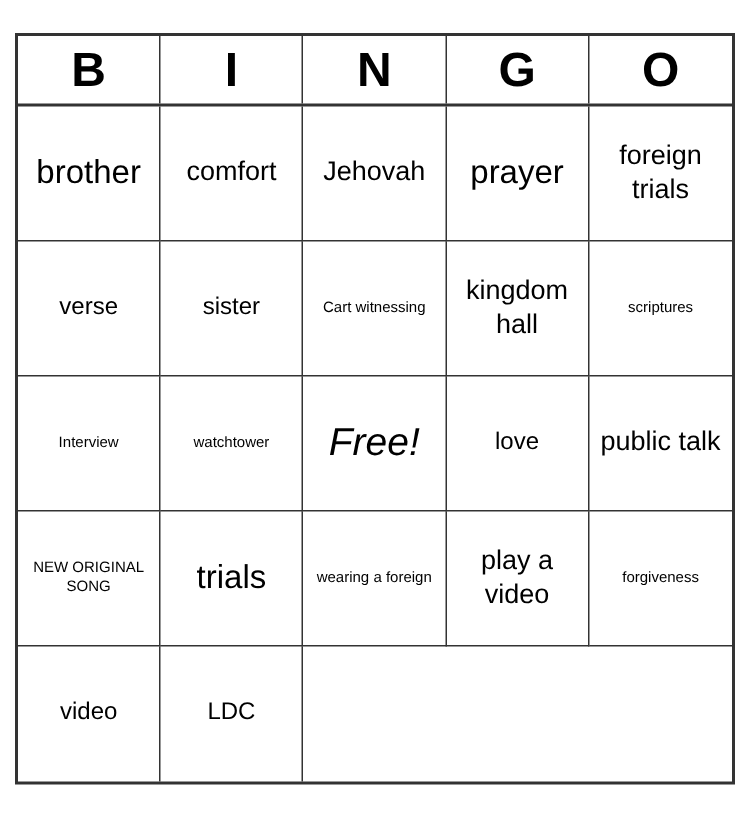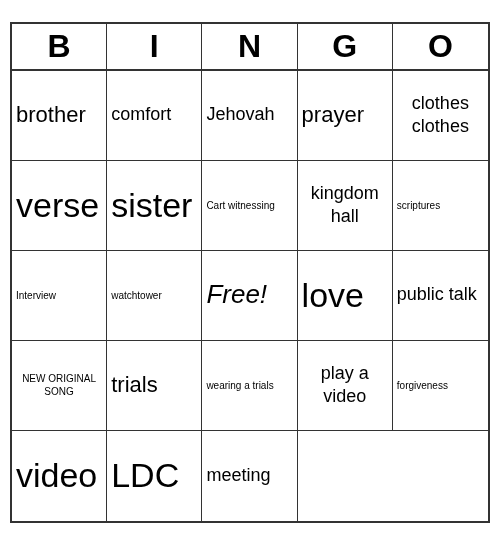--- a/index.html
+++ b/index.html
@@ -47,21 +47,21 @@
       grid-template-columns: repeat(5, 1fr);
       grid-template-rows: repeat(5, 1fr);
     }
 
     .bingo-cell {
       border-right: 1px solid #333;
       border-bottom: 1px solid #333;
       min-height: 90px;
       display: flex;
       align-items: center;
-      justify-content: flex-start;
+      justify-content: center;
       text-align: center;
       padding: 6px 4px;
     }
 
     .bingo-cell:nth-child(5n) {
       border-right: none;
     }
 
     .bingo-cell:nth-child(n+21) {
       border-bottom: none;
@@ -72,21 +72,21 @@
       line-height: 1.3;
       word-break: break-word;
     }
 
     .cell-text.large {
       font-size: 22px;
       font-weight: normal;
     }
 
     .cell-text.xlarge {
-      font-size: 34px;
+      font-size: 16px;
     }
 
     .cell-text.medium {
       font-size: 18px;
     }
 
     .cell-text.small {
       font-size: 10px;
     }
 
@@ -113,21 +113,21 @@
       <div class="bingo-cell">
         <span class="cell-text medium">comfort</span>
       </div>
       <div class="bingo-cell">
         <span class="cell-text medium">Jehovah</span>
       </div>
       <div class="bingo-cell">
         <span class="cell-text large">prayer</span>
       </div>
       <div class="bingo-cell">
-        <span class="cell-text medium">clothes clothes</span>
+        <span class="cell-text medium">foreign trials</span>
       </div>
       <div class="bingo-cell">
         <span class="cell-text xlarge">verse</span>
       </div>
       <div class="bingo-cell">
         <span class="cell-text xlarge">sister</span>
       </div>
       <div class="bingo-cell">
         <span class="cell-text small">Cart witnessing</span>
       </div>
@@ -152,31 +152,28 @@
       <div class="bingo-cell">
         <span class="cell-text medium">public talk</span>
       </div>
       <div class="bingo-cell">
         <span class="cell-text small">NEW ORIGINAL SONG</span>
       </div>
       <div class="bingo-cell">
         <span class="cell-text large">trials</span>
       </div>
       <div class="bingo-cell">
-        <span class="cell-text small">wearing a trials</span>
+        <span class="cell-text small">wearing a foreign</span>
       </div>
       <div class="bingo-cell">
         <span class="cell-text medium">play a video</span>
       </div>
       <div class="bingo-cell">
         <span class="cell-text small">forgiveness</span>
       </div>
       <div class="bingo-cell">
         <span class="cell-text xlarge">video</span>
       </div>
       <div class="bingo-cell">
         <span class="cell-text xlarge">LDC</span>
       </div>
-      <div class="bingo-cell">
-        <span class="cell-text medium">meeting</span>
-      </div>
     </div>
 </div>
 
 </body></html>

